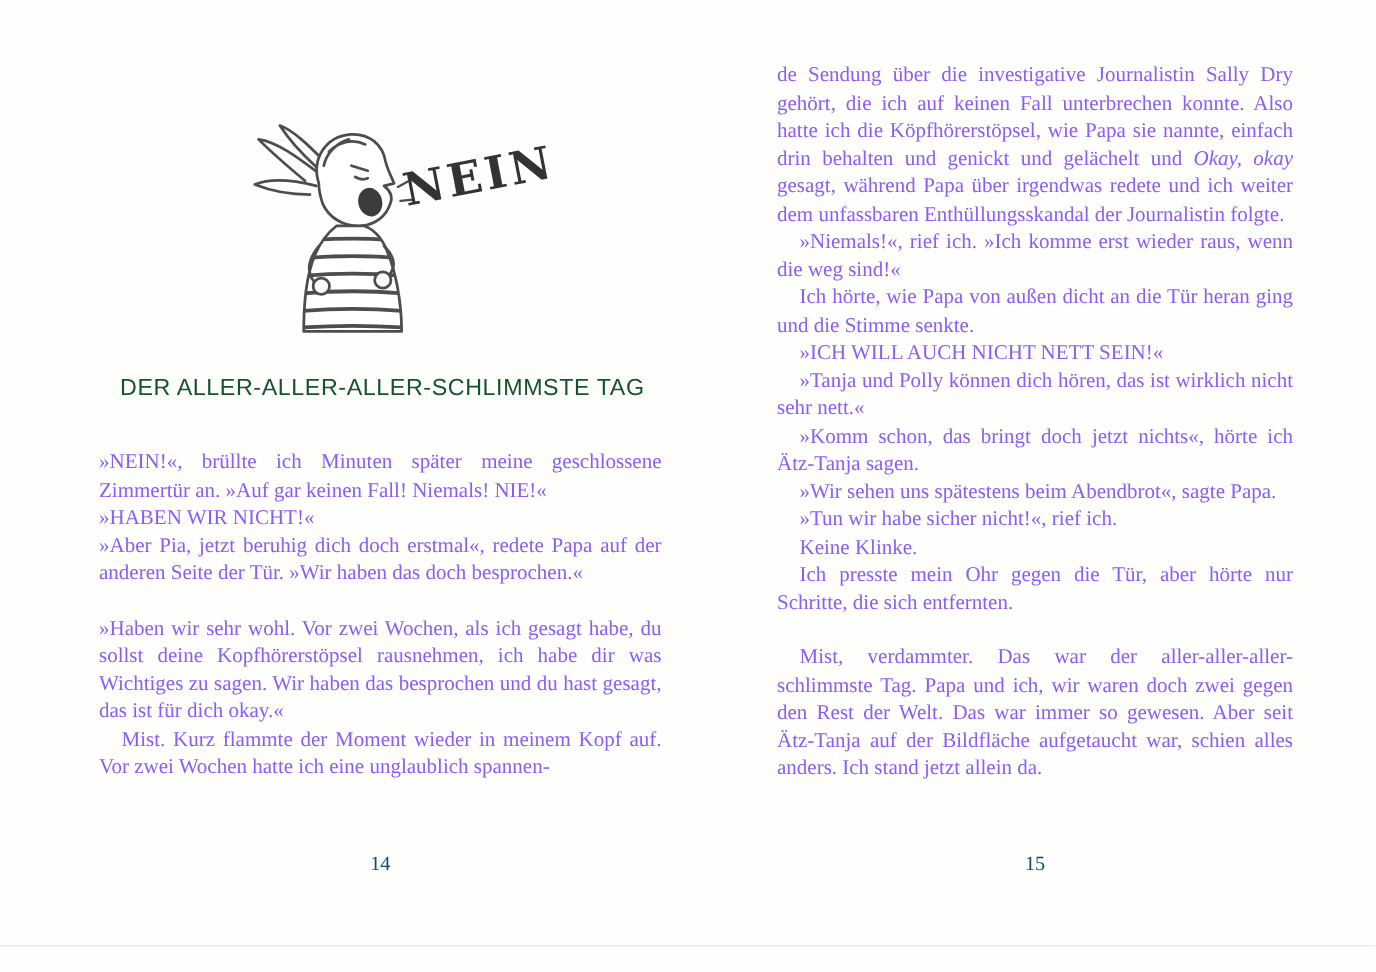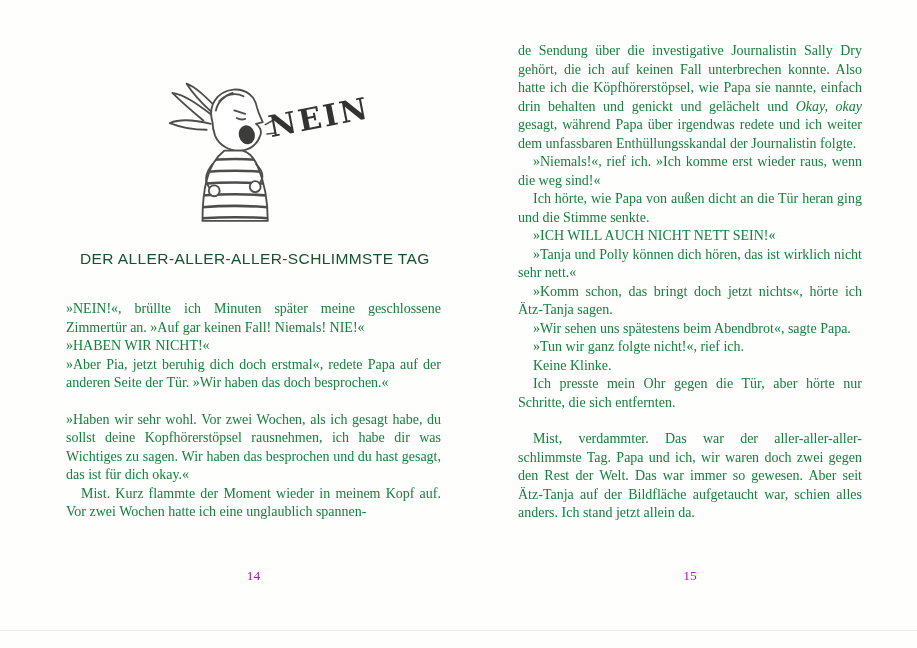--- a/index.html
+++ b/index.html
@@ -28,32 +28,32 @@
     margin: 20px 0 0 14px;
     white-space: nowrap;
   }
 
   .body-text { margin-top: 32px; }
   .page--right .body-text { margin-top: 4px; }
   .body-text p {
     font-size: 14px;
     line-height: 18.5px;
     text-align: justify;
-    color: #15803d;
+    color: #8b5cf6;
   }
   p.indent { text-indent: 15px; }
   p.gap { margin-top: 18px; }
   .italic { font-style: italic; }
 
   .page-number {
     position: absolute;
     top: 568px;
     text-align: center;
     font-size: 13.5px;
-    color: #a21caf;
+    color: #0c4a6e;
   }
   .page-number--left  { left: 66px;  width: 375px; }
   .page-number--right { left: 518px; width: 344px; font-family: Liberation Serif, serif; }
 
   .bottom-edge {
     position: absolute;
     left: 0; top: 630px;
     width: 917px; height: 1px;
     background: #ebebe8;
   }
@@ -127,21 +127,21 @@
 
   <div class="page page--right">
     <div class="body-text">
       <p><span>de Sendung über die investigative Journalistin Sally Dry gehört, die ich auf keinen Fall unterbrechen konnte. Also hatte ich die Köpfhörerstöpsel, wie Papa sie nannte, einfach drin behalten und genickt und gelächelt und </span><span class="italic">Okay, okay</span><span> gesagt, während Papa über irgendwas redete und ich weiter dem unfassbaren Enthüllungsskandal der Journalistin folgte.</span></p>
       <p class="indent">»Niemals!«, rief ich. »Ich komme erst wieder raus, wenn die weg sind!«</p>
       <p class="indent">Ich hörte, wie Papa von außen dicht an die Tür heran ging und die Stimme senkte.</p>
       <p class="indent">»ICH WILL AUCH NICHT NETT SEIN!«</p>
       <p class="indent">»Tanja und Polly können dich hören, das ist wirklich nicht sehr nett.«</p>
       <p class="indent">»Komm schon, das bringt doch jetzt nichts«, hörte ich Ätz-Tanja sagen.</p>
       <p class="indent">»Wir sehen uns spätestens beim Abendbrot«, sagte Papa.</p>
-      <p class="indent">»Tun wir ganz folgte nicht!«, rief ich.</p>
+      <p class="indent">»Tun wir habe sicher nicht!«, rief ich.</p>
       <p class="indent">Keine Klinke.</p>
       <p class="indent">Ich presste mein Ohr gegen die Tür, aber hörte nur Schritte, die sich entfernten.</p>
       <p class="indent gap">Mist, verdammter. Das war der aller-aller-aller-schlimmste Tag. Papa und ich, wir waren doch zwei gegen den Rest der Welt. Das war immer so gewesen. Aber seit Ätz-Tanja auf der Bildfläche aufgetaucht war, schien alles anders. Ich stand jetzt allein da.</p>
     </div>
   </div>
 
   <div class="page-number page-number--left">14</div>
   <div class="page-number page-number--right">15</div>
 
   <div class="bottom-edge"></div>

